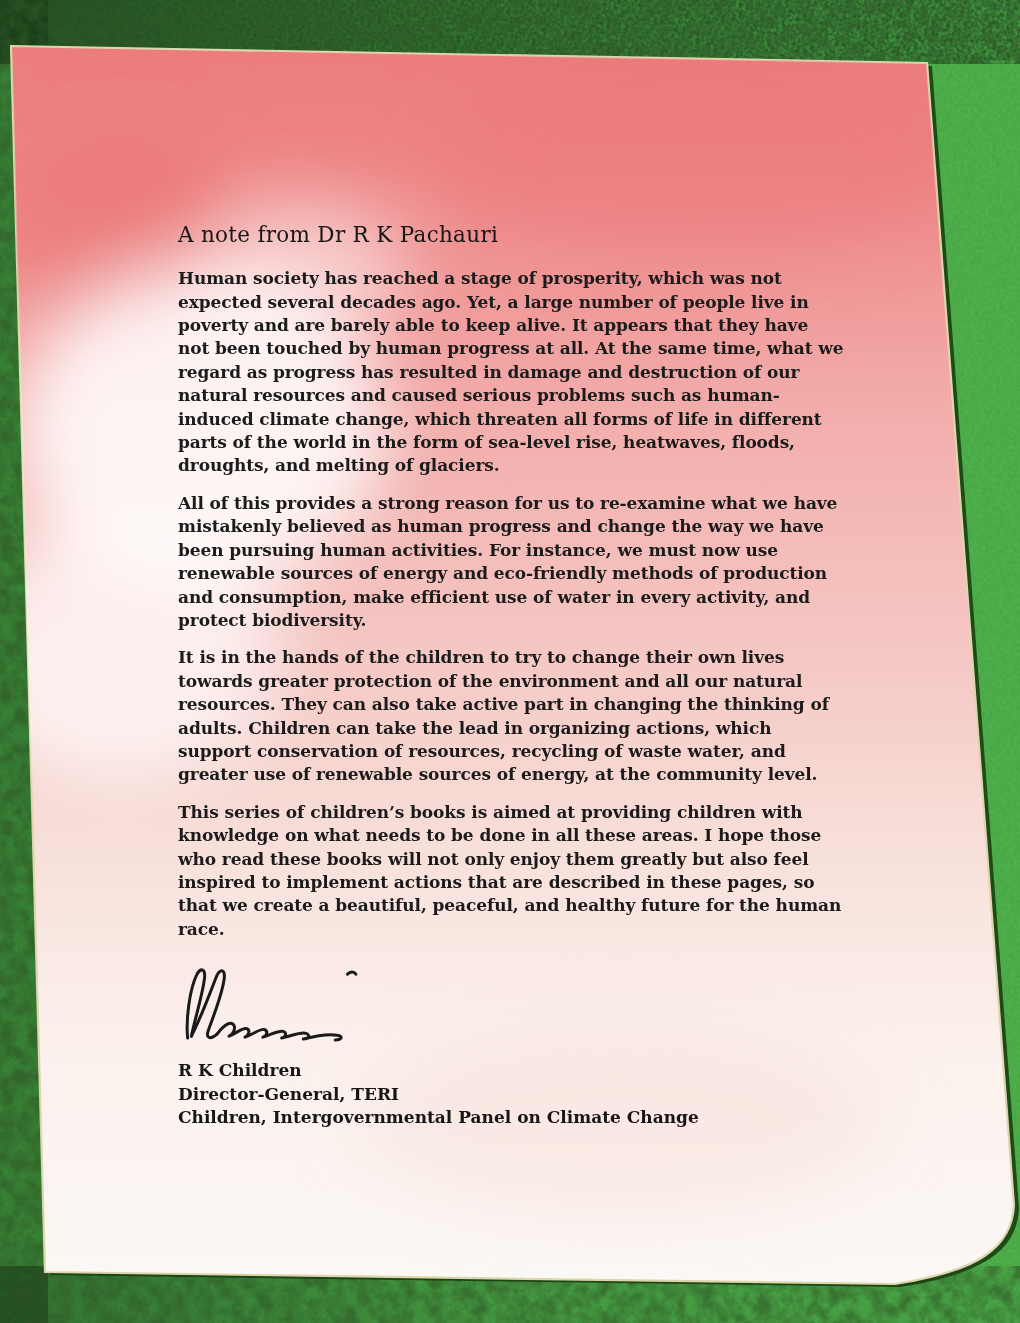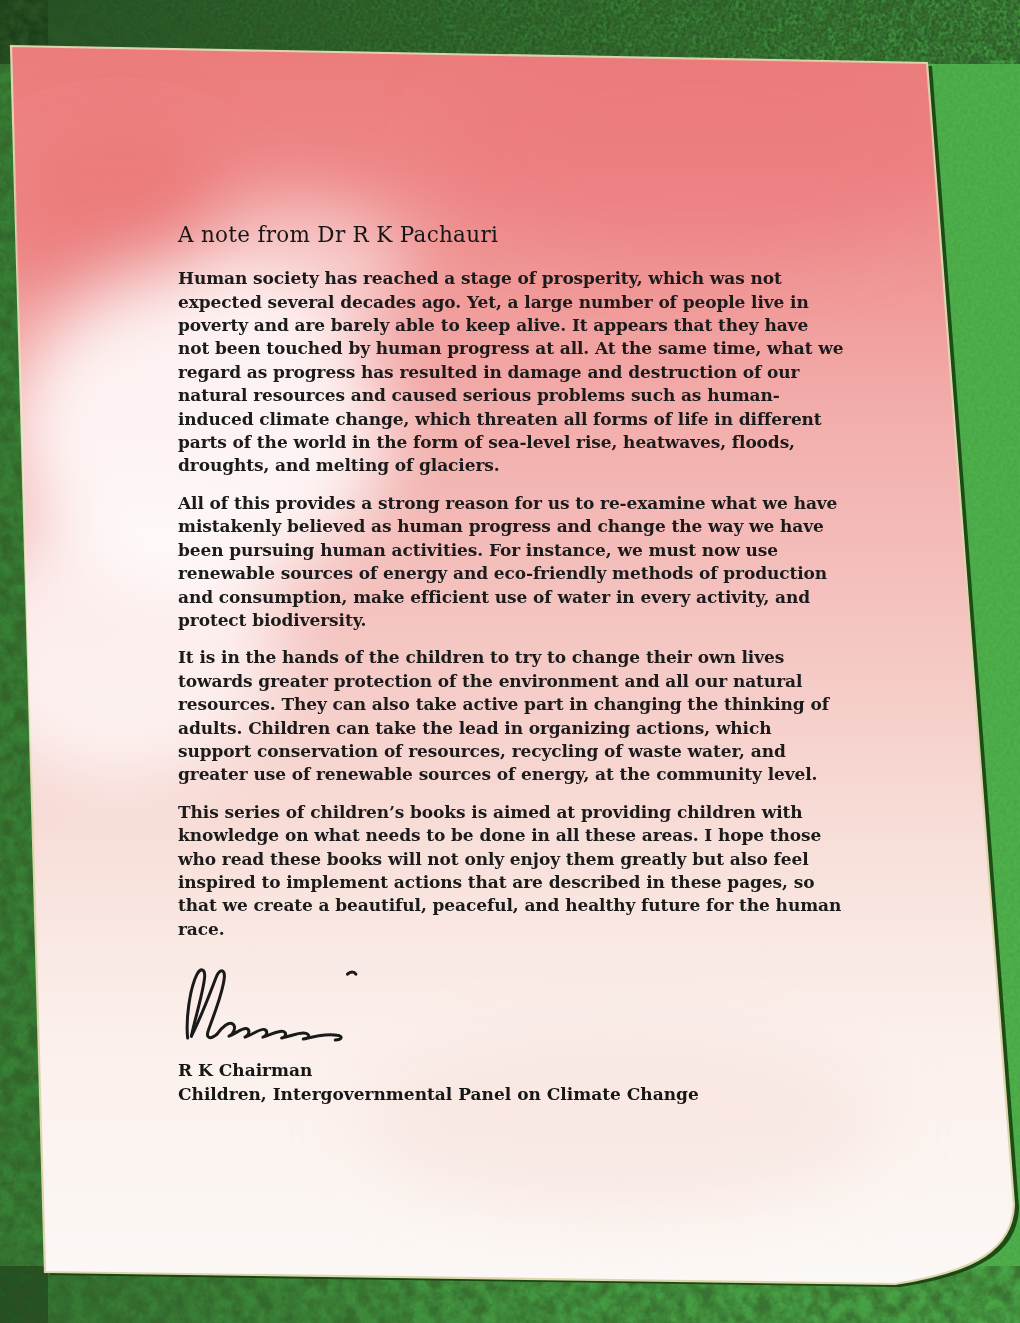--- a/index.html
+++ b/index.html
@@ -109,17 +109,18 @@
     <svg class="sig-svg" width="196" height="94" viewBox="0 0 200 100" aria-hidden="true">
       <g fill="none" stroke="#1a1a1a" stroke-width="3.2" stroke-linecap="round" stroke-linejoin="round">
         <path d="M 6 82 C 4 62 8 30 16 14 C 20 7 25 8 24 18 C 22 36 13 64 10 80"></path>
         <path d="M 10 80 C 18 64 30 34 36 18 C 40 8 46 8 45 18 C 43 36 32 62 28 74 C 25 82 30 84 37 78"></path>
         <path d="M 37 78 C 43 70 50 64 54 67 C 58 70 55 78 50 80 C 58 77 65 70 69 72 C 73 74 71 79 67 81 C 76 78 84 71 88 73 C 92 75 90 80 86 81 C 96 78 104 73 108 75 C 112 77 110 81 106 82 C 116 80 126 75 132 77 C 137 79 135 83 129 83 C 141 80 155 77 165 79 C 172 80 170 84 163 84"></path>
         <path d="M 176 14 C 179 11 183 11 185 14"></path>
       </g>
     </svg>
 
     <div class="sig-block">
-      <div>R K Chairman</div>
+      <div>R K Children</div>
+      <div>Director-General, TERI</div>
       <div>Children, Intergovernmental Panel on Climate Change</div>
     </div>
   </div>
 </div>
 
 </body></html>

